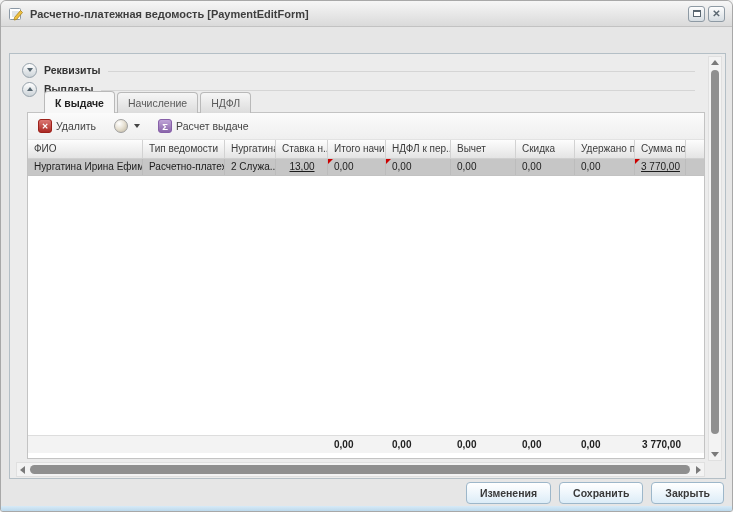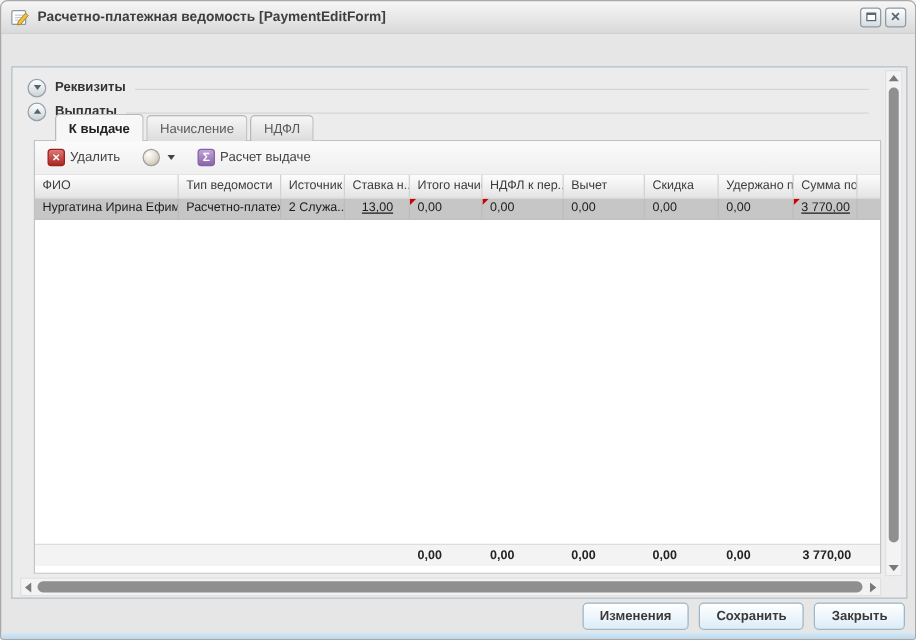--- a/index.html
+++ b/index.html
@@ -149,21 +149,21 @@
         </div>
         <div class="tb-gap"></div>
         <div class="tool-btn">
           <span class="icon-sigma">Σ</span>
           <span class="tool-label">Расчет выдаче</span>
         </div>
       </div>
       <div class="grid-header">
           <div class="hcell" style="width: 115px;">ФИО</div>
           <div class="hcell" style="width: 82px;">Тип ведомости</div>
-          <div class="hcell" style="width: 51px;">Источник</div>
+          <div class="hcell" style="width: 51px;">Нургатина</div>
           <div class="hcell right" style="width: 52px;">Ставка н...</div>
           <div class="hcell" style="width: 58px;">Итого начис...</div>
           <div class="hcell" style="width: 65px;">НДФЛ к пер...</div>
           <div class="hcell" style="width: 65px;">Вычет</div>
           <div class="hcell" style="width: 59px;">Скидка</div>
           <div class="hcell" style="width: 60px;">Удержано по...</div>
           <div class="hcell right" style="width: 51px;">Сумма по...</div>
           <div class="hcell spacer"></div>
         </div>
       <div>

